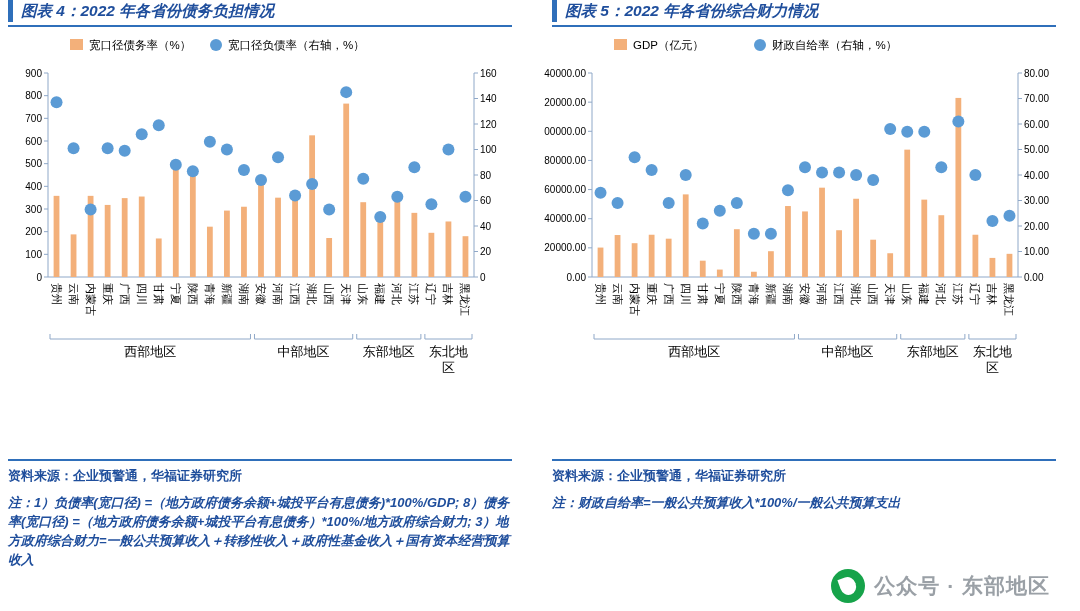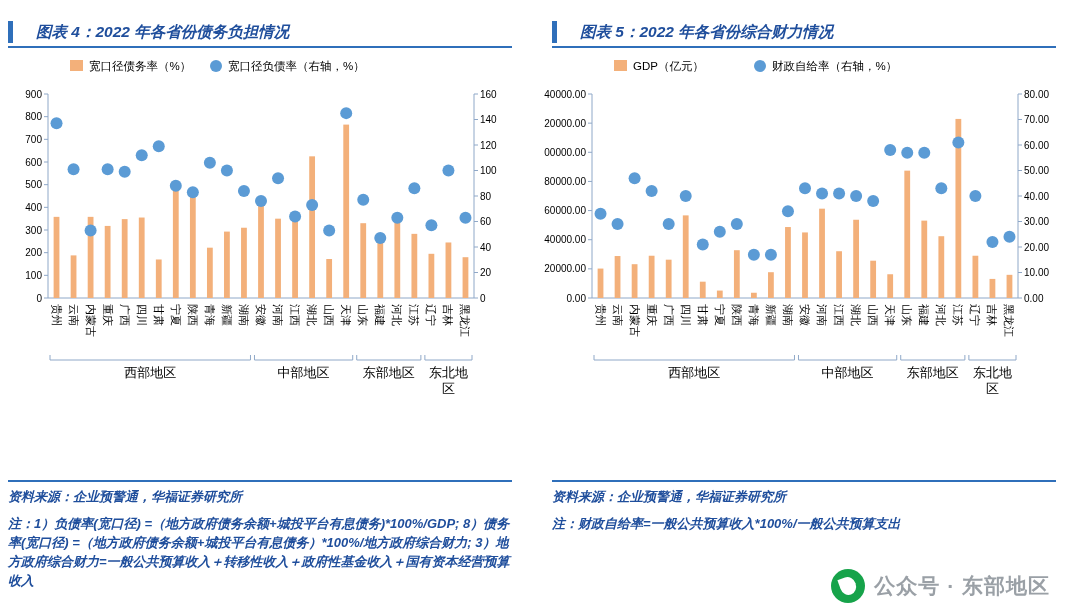--- a/index.html
+++ b/index.html
@@ -4,31 +4,31 @@
 <style>
   html,body{margin:0;padding:0;}
   body{
     width:1080px;height:611px;background:#ffffff;
     font-family:"Liberation Sans","DejaVu Sans",sans-serif;
     overflow:hidden;position:relative;
   }
   .panel{position:absolute;top:0;height:611px;width:520px;box-sizing:border-box;}
   .panel-left{left:0;}
   .panel-right{left:544px;}
-  .title-row{display:flex;align-items:center;gap:16px;padding-top:21px;}
+  .title-row{display:flex;align-items:center;gap:1px;padding-top:0;}
   .title-bar{width:5px;height:22px;background:#2f6fba;margin-right:7px;}
   .title-text{
     color:#1f4e9c;font-weight:bold;font-style:italic;font-size:15.5px;
     white-space:nowrap;letter-spacing:0px;
   }
   .title-underline{height:2px;background:#2f6fba;margin-top:3px;width:100%;}
   .chart-area{position:relative;width:520px;height:430px;}
   svg{display:block;}
   .src-line{height:2px;background:#2f6fba;margin-top:2px;width:100%;}
-  .src-text{color:#1f4e9c;font-style:italic;font-weight:bold;font-size:13px;padding-top:6px;}
+  .src-text{color:#1f4e9c;font-weight:bold;font-size:13px;padding-top:6px;}
   .note-text{color:#1f4e9c;font-style:italic;font-weight:bold;font-size:13px;line-height:19px;padding-top:8px;}
   .watermark{
     position:absolute;right:14px;bottom:8px;display:flex;align-items:center;gap:9px;
   }
   .wm-logo{
     width:34px;height:34px;border-radius:50%;
     background:#16a34a;position:relative;flex:none;
   }
   .wm-logo::after{
     content:"";position:absolute;left:9px;top:8px;width:16px;height:18px;

